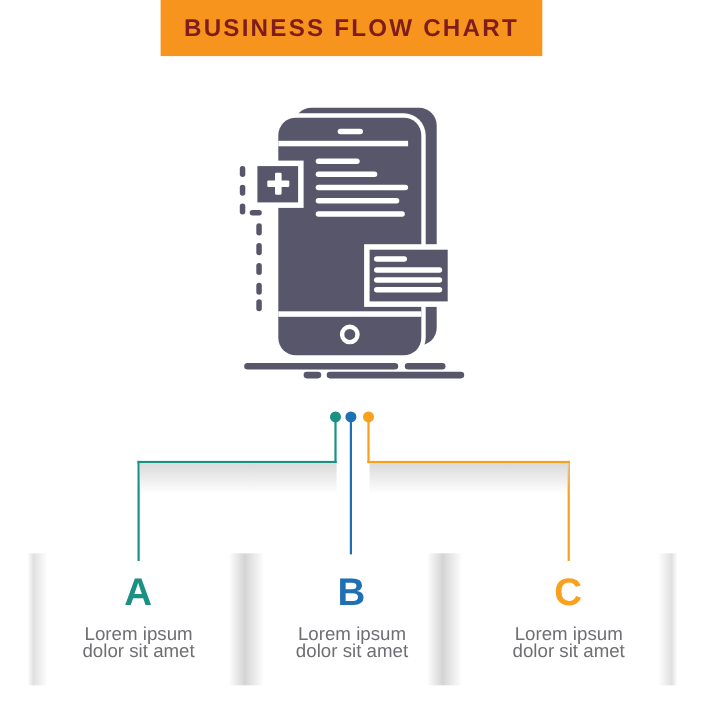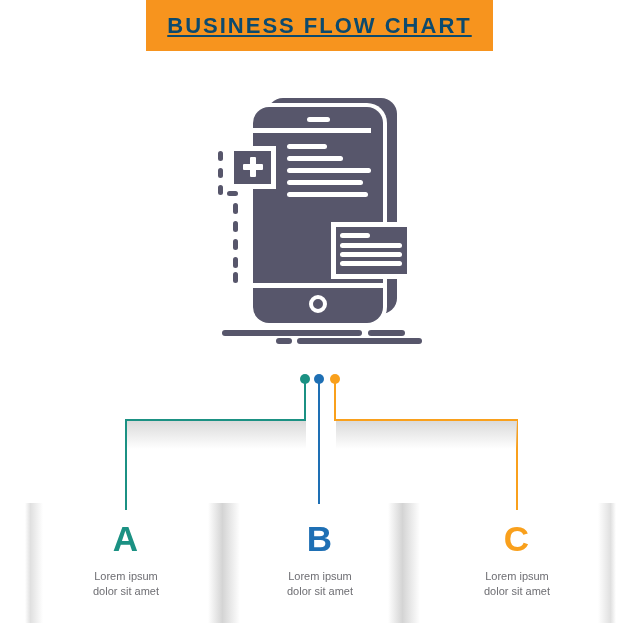--- a/index.html
+++ b/index.html
@@ -76,29 +76,29 @@
   .crease-1{left:208px;}
   .crease-2{left:388px;}
   .edge-left{left:25px;top:503px;width:18px;height:120px;background:linear-gradient(90deg,rgba(255,255,255,0),#e0e0e0 30%,rgba(255,255,255,0));}
   .edge-right{left:598px;top:503px;width:18px;height:120px;background:linear-gradient(90deg,rgba(255,255,255,0),#e0e0e0 70%,rgba(255,255,255,0));}
   
   .step{position:absolute;top:522px;width:160px;text-align:center;}
   .step-a{left:46px;}
   .step-b{left:240px;}
   .step-c{left:437px;}
   .step-letter{font-size:35px;line-height:34px;font-weight:bold;color:var(--accent);letter-spacing:1px;}
-  .step-desc{margin-top:13px;font-size:11px;line-height:15px;color:var(--desc);}
+  .step-desc{margin-top:13px;font-size:17px;line-height:15px;color:var(--desc);}
 </style>
 </head>
 <body>
 
 <div class="canvas" style="--glyph: #57566B; --desc: #6E6E73;">
 
   <div class="banner" style="background-color: rgb(247, 148, 30);">
-    <span class="banner-label" style="color: #0c4a6e; text-decoration: underline;">BUSINESS FLOW CHART</span>
+    <span class="banner-label" style="color: #7f1d1d;">BUSINESS FLOW CHART</span>
   </div>
 
   <div class="glyph">
     <div class="phone-back"></div>
     <div class="phone-front"></div>
     <div class="speaker"></div>
     <div class="screen-divider"></div>
     <div class="tl tl1"></div>
     <div class="tl tl2"></div>
     <div class="tl tl3"></div>

